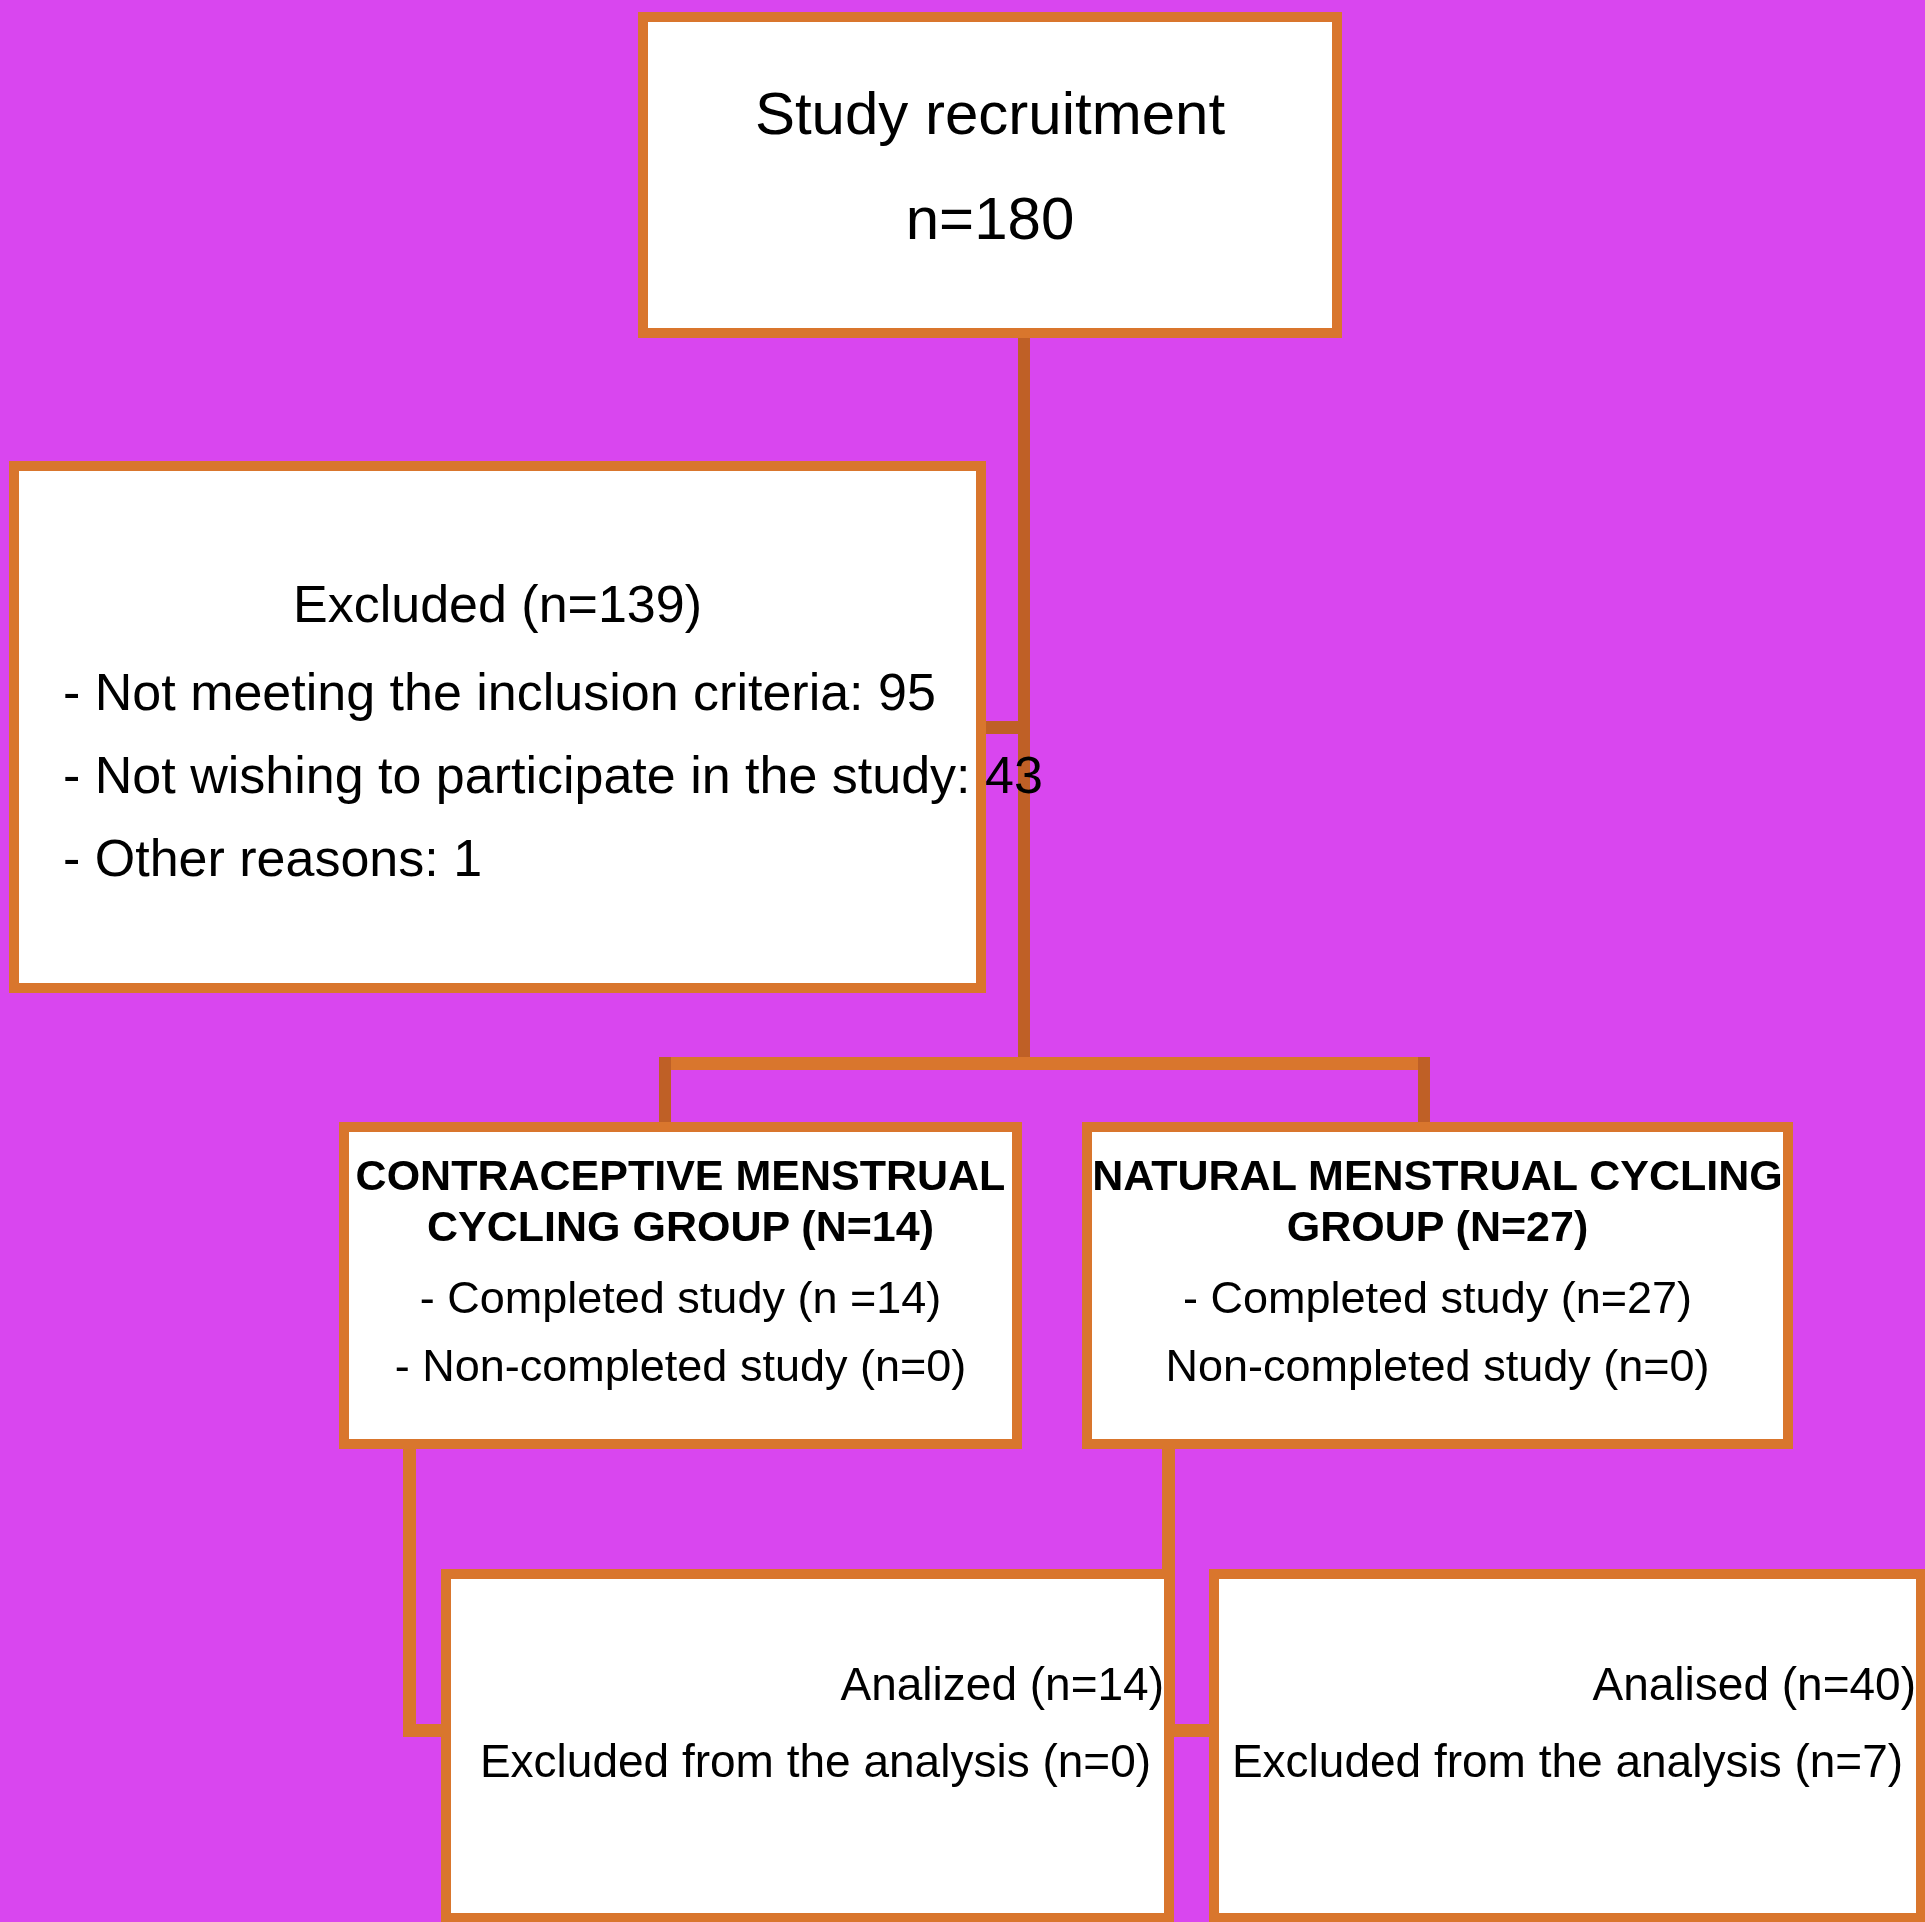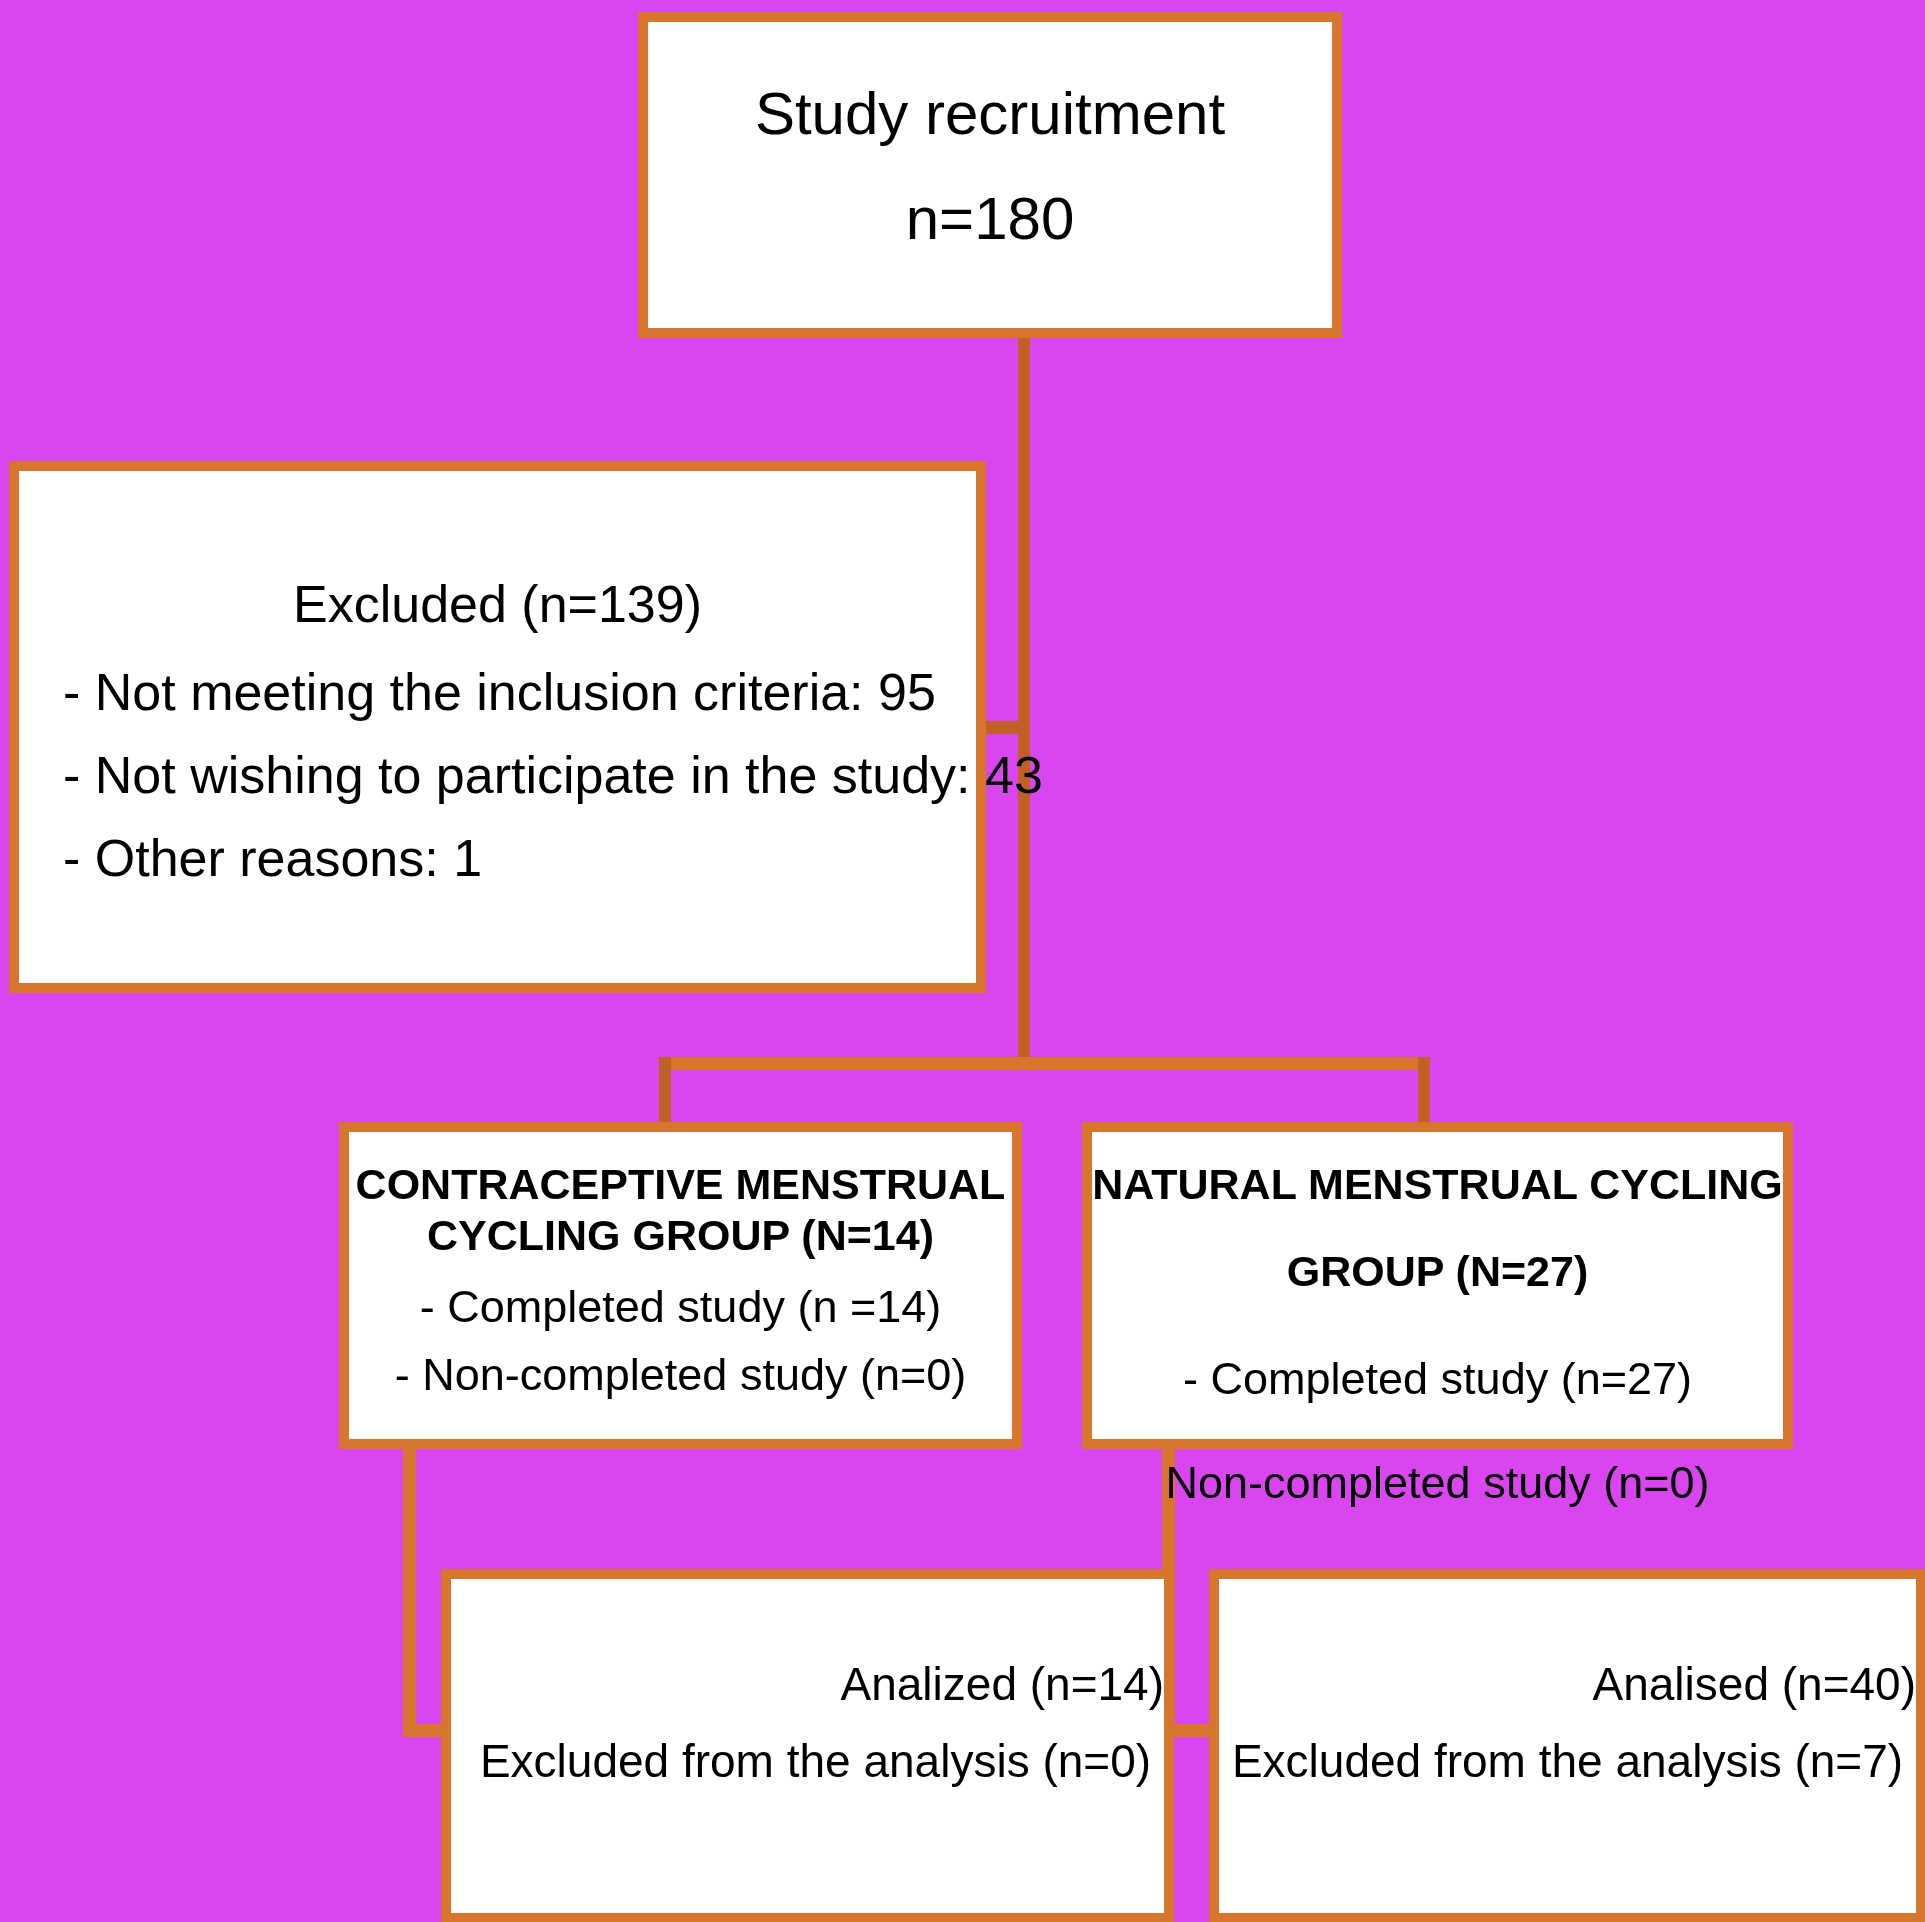--- a/index.html
+++ b/index.html
@@ -74,21 +74,21 @@
     margin-top: 107px;
     margin-bottom: 36px;
   }
   #node-excluded .bullet { margin-bottom: 31px; padding-left: 44px; }
 
   
   .group-node {
     top: 1122px;
     height: 327px;
     justify-content: flex-start;
-    padding-top: 27px;
+    padding-top: 18px;
   }
   #node-group-contraceptive { left: 339px; width: 683px; }
   #node-group-natural { left: 1082px; width: 711px; }
   .group-node .title {
     font-weight: bold;
     font-size: 43px;
     line-height: 1.18;
     margin-bottom: 23.5px;
   }
   .group-node .sub { font-size: 45px; margin-bottom: 23.5px; }
@@ -138,21 +138,21 @@
     <span class="line bullet" style="color: rgb(0, 0, 0);">- Other reasons: 1</span>
   </div>
 
   <div class="node group-node" id="node-group-contraceptive" style="border-color: rgb(217, 118, 45);">
     <span class="line title" style="color: rgb(0, 0, 0);">CONTRACEPTIVE MENSTRUAL</span>
     <span class="line title" style="margin-top: -23.5px; color: rgb(0, 0, 0);">CYCLING GROUP (N=14)</span>
     <span class="line sub" style="color: rgb(0, 0, 0);">- Completed study (n =14)</span>
     <span class="line sub" style="color: rgb(0, 0, 0);">- Non-completed study (n=0)</span>
   </div>
 
-  <div class="node group-node" id="node-group-natural" style="border-color: rgb(217, 118, 45); gap: 36px;">
+  <div class="node group-node" id="node-group-natural" style="border-color: rgb(217, 118, 45);">
     <span class="line title" style="color: rgb(0, 0, 0);">NATURAL MENSTRUAL CYCLING</span>
     <span class="line title" style="margin-top: -23.5px; color: rgb(0, 0, 0);">GROUP (N=27)</span>
     <span class="line sub" style="color: rgb(0, 0, 0);">- Completed study (n=27)</span>
     <span class="line sub" style="color: rgb(0, 0, 0);">Non-completed study (n=0)</span>
   </div>
 
   <div class="node analysis-node" id="node-analysis-left" style="border-color: rgb(217, 118, 45);">
     <span class="line l1" style="color: rgb(0, 0, 0);">Analized (n=14)</span>
     <span class="line l2" style="color: rgb(0, 0, 0); padding-left: 16px;">Excluded from the analysis (n=0)</span>
   </div>

